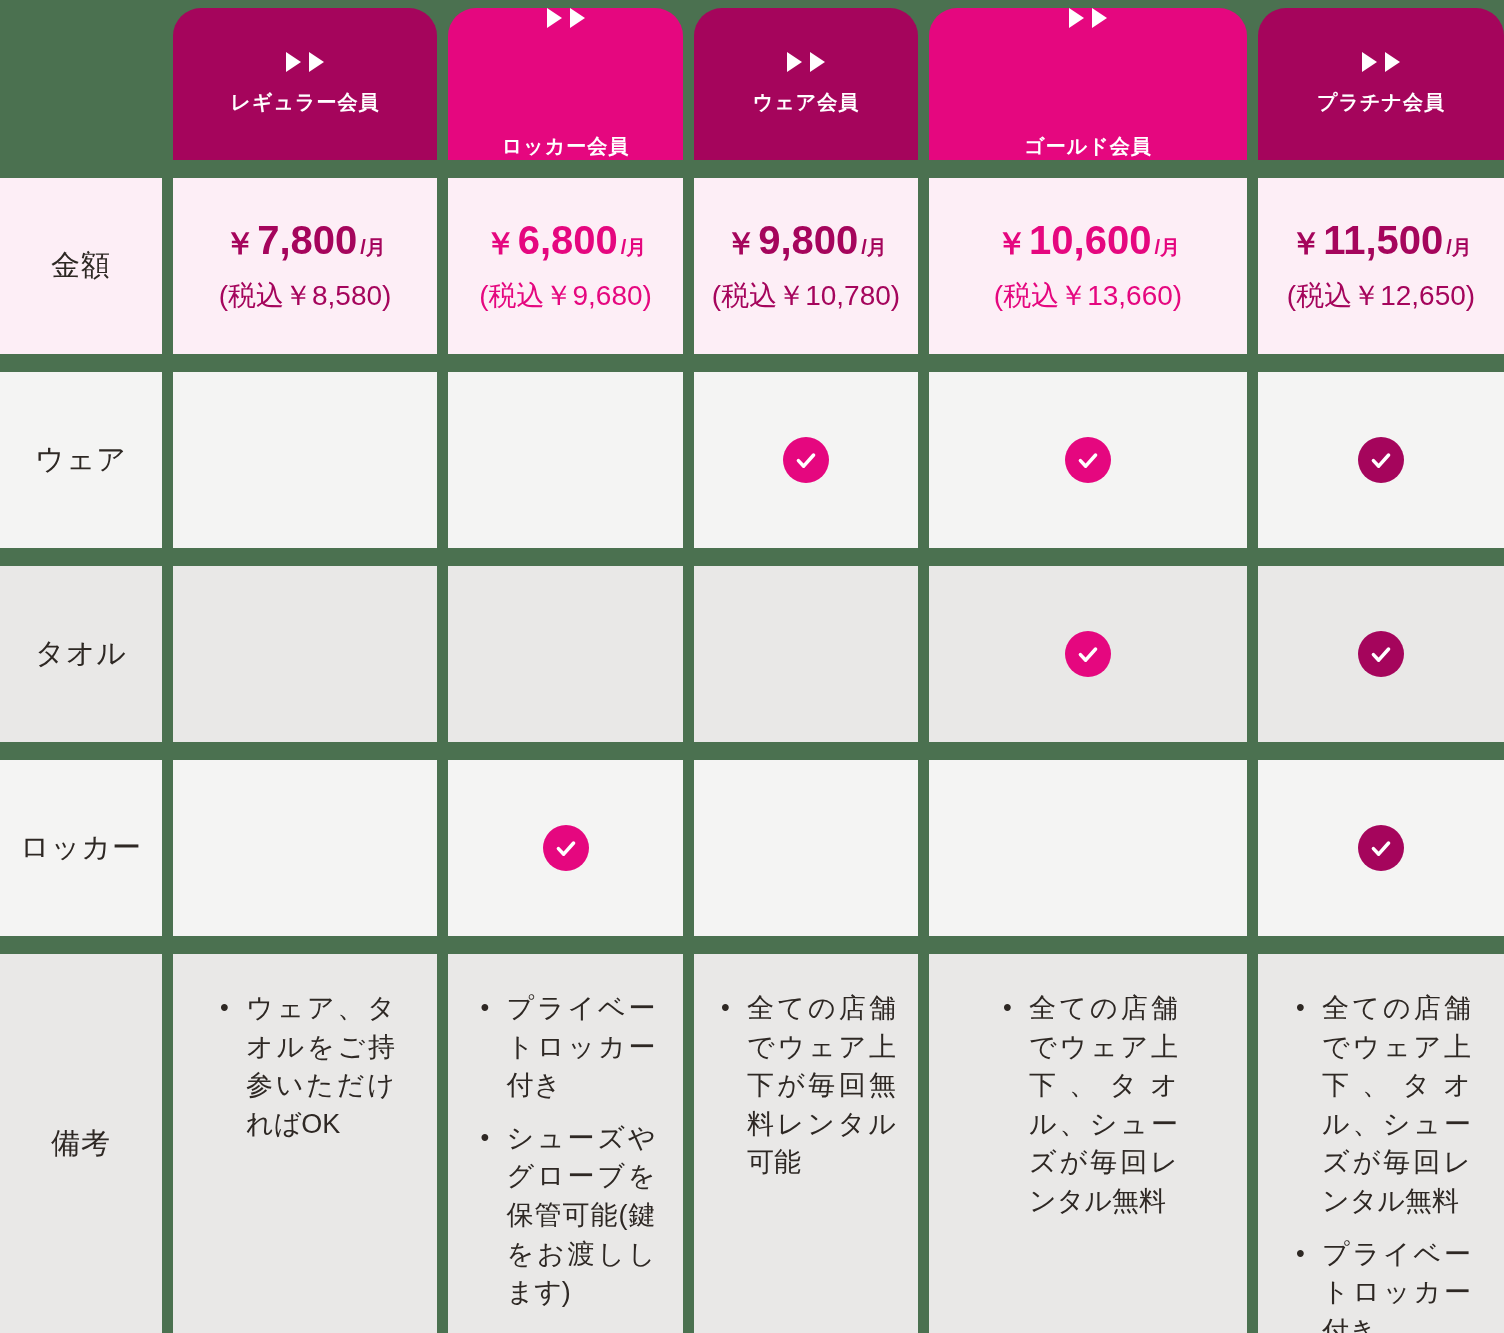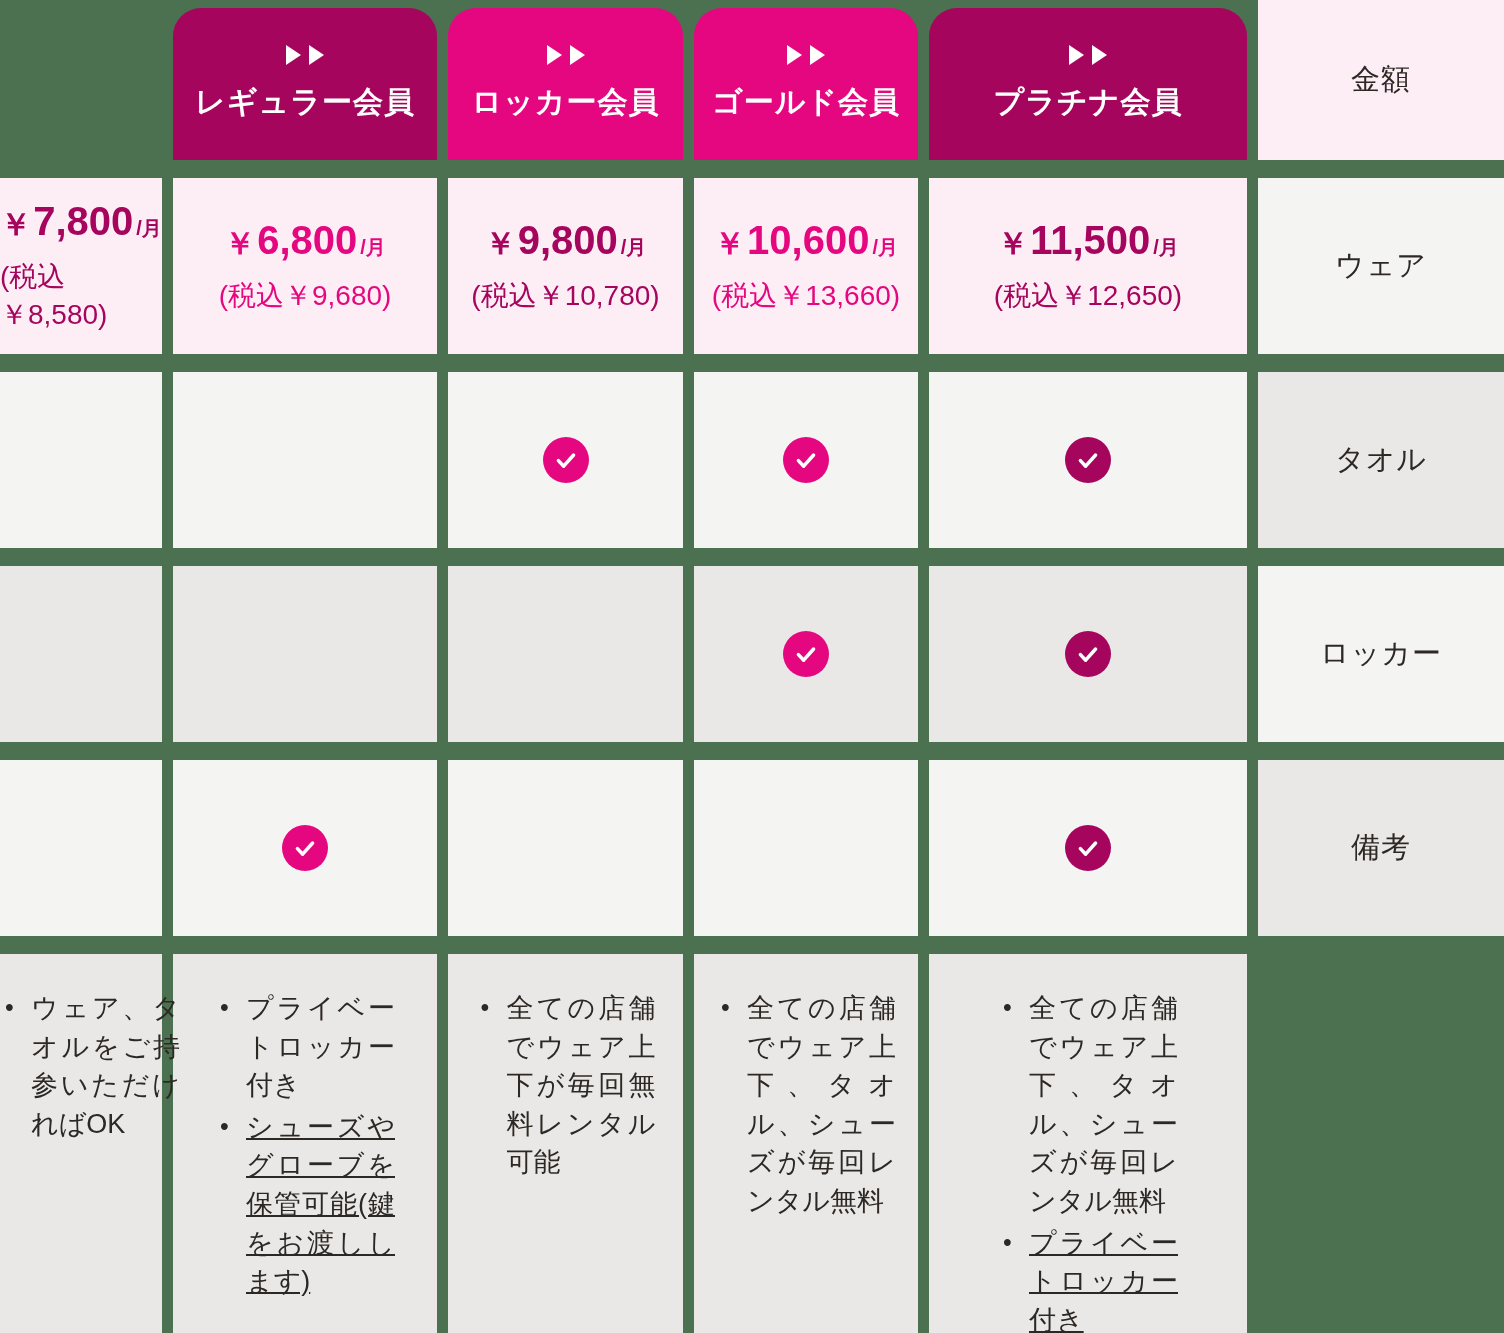--- a/index.html
+++ b/index.html
@@ -22,29 +22,29 @@
     background:var(--bg_green);
   }
   .corner{background:transparent;}
   .plan-header{
     margin-top:8px;
     border-radius:28px 28px 0 0;
     display:flex;flex-direction:column;align-items:center;justify-content:center;
     gap:17px;color:#ffffff;
   }
   .plan-header.dark{background:var(--accent_dark);}
-  .plan-header.pink{background:var(--accent_pink);}
+  .plan-header.pink{background:var(--accent_pink);justify-content:space-between;}
   .arrows{display:flex;gap:8px;}
   .arrows i{
     display:block;width:0;height:0;
     border-top:10px solid transparent;
     border-bottom:10px solid transparent;
     border-left:15px solid #ffffff;
   }
-  .hname{font-size:30px;font-weight:700;letter-spacing:1px;}
+  .hname{font-size:20px;font-weight:700;letter-spacing:1px;}
   .bg-pink{background:var(--row_pink);}
   .bg-light{background:var(--row_light);}
   .bg-gray{background:var(--row_gray);}
   .rlabel{
     display:flex;align-items:center;justify-content:center;
     font-size:29px;color:var(--text_dark);letter-spacing:1px;text-align:right;
   }
   .price-cell{display:flex;align-items:center;justify-content:center;}
   .price-wrap{display:flex;flex-direction:column;align-items:center;gap:12px;}
   .price-wrap.dark{color:var(--accent_dark);}
@@ -61,21 +61,21 @@
   }
   .check.pink{visibility:visible;background:var(--accent_pink);}
   .check.dark{visibility:visible;background:var(--accent_dark);}
   .notes{padding-top:35px;box-sizing:border-box;}
   .notes ul{list-style:none;margin:0 auto;padding:0;width:180px;}
   .notes li{
     position:relative;padding-left:31px;
     font-size:27px;line-height:1.43;color:var(--text_dark);
     text-align:justify;
   }
-  .notes li + li{margin-top:3px;text-decoration:underline;}
+  .notes li + li{margin-top:14px;}
   .notes li::before{content:"\2022";position:absolute;left:5px;top:1px;font-size:25px;}
 </style>
 </head>
 <body>
 
 <div class="table">
 
   <div class="corner"></div>
 
   <div class="plan-header dark">
@@ -85,20 +85,27 @@
       </span>
     <span class="hname">レギュラー会員</span>
   </div>
   <div class="plan-header pink">
     <span class="arrows">
         <i></i>
         <i></i>
       </span>
     <span class="hname">ロッカー会員</span>
   </div>
+  <div class="plan-header dark">
+    <span class="arrows">
+        <i></i>
+        <i></i>
+      </span>
+    <span class="hname">ウェア会員</span>
+  </div>
   <div class="plan-header pink">
     <span class="arrows">
         <i></i>
         <i></i>
       </span>
     <span class="hname">ゴールド会員</span>
   </div>
   <div class="plan-header dark">
     <span class="arrows">
         <i></i>

